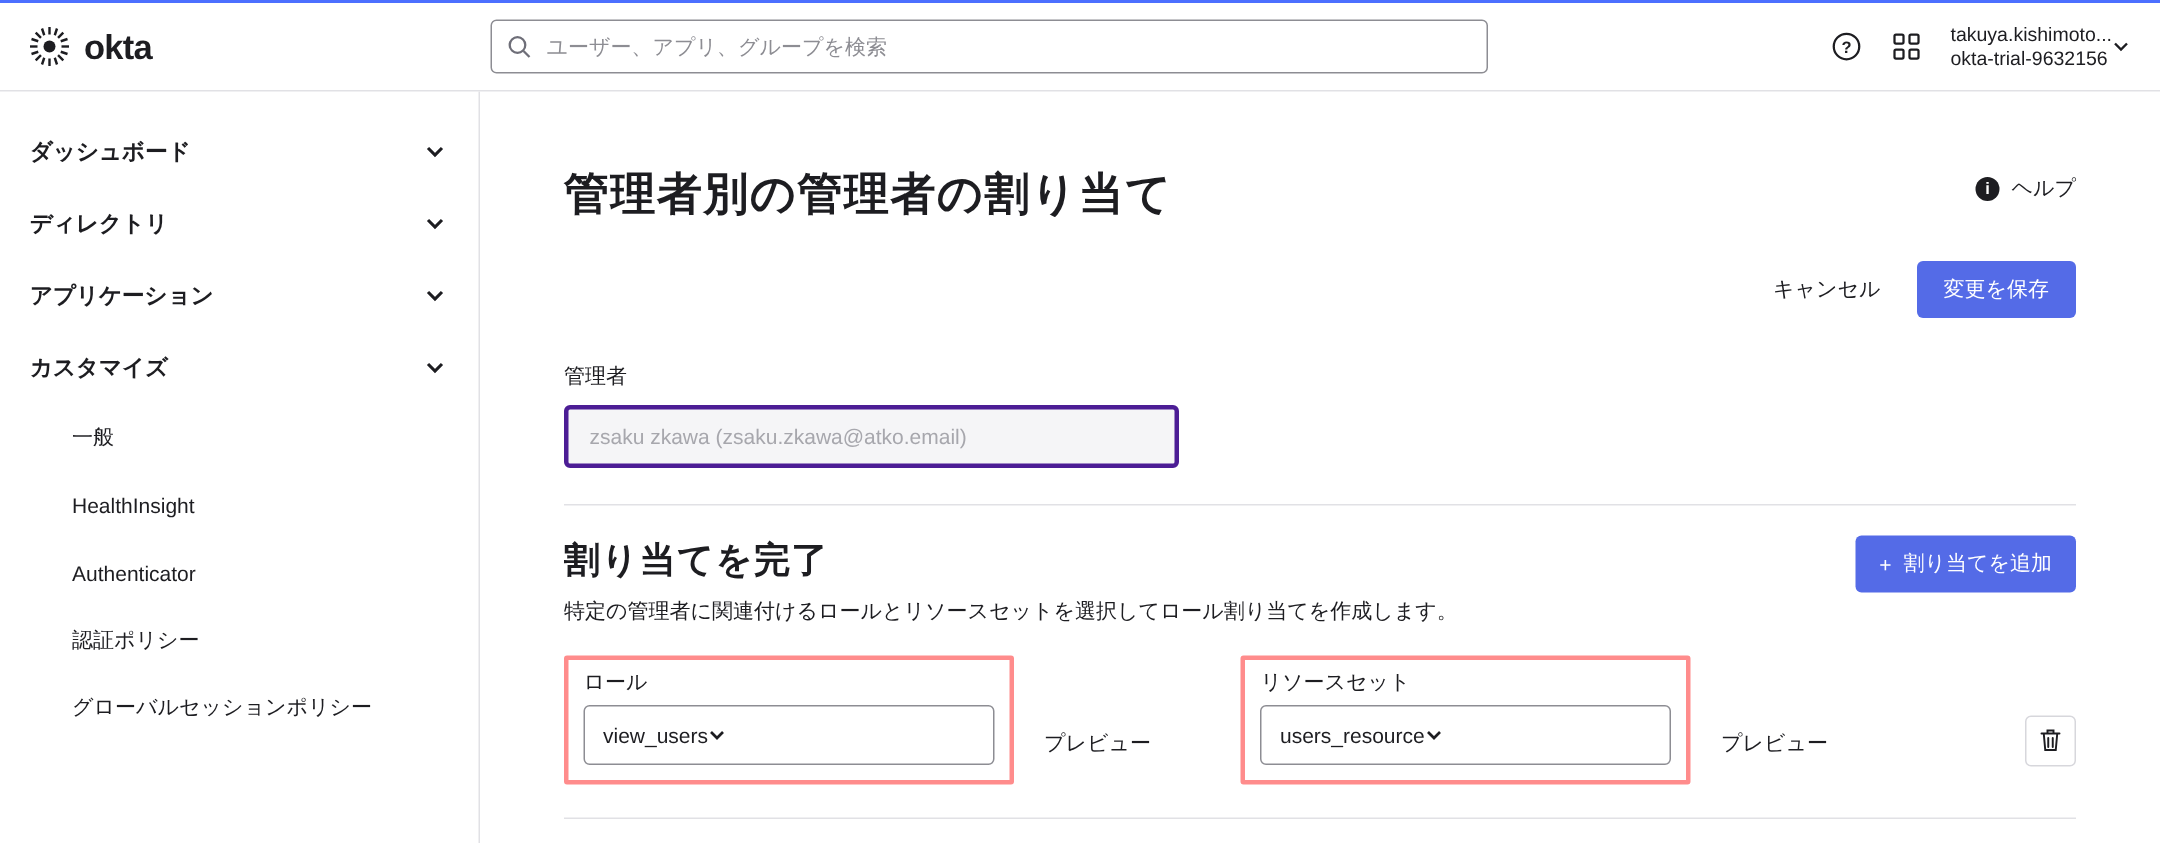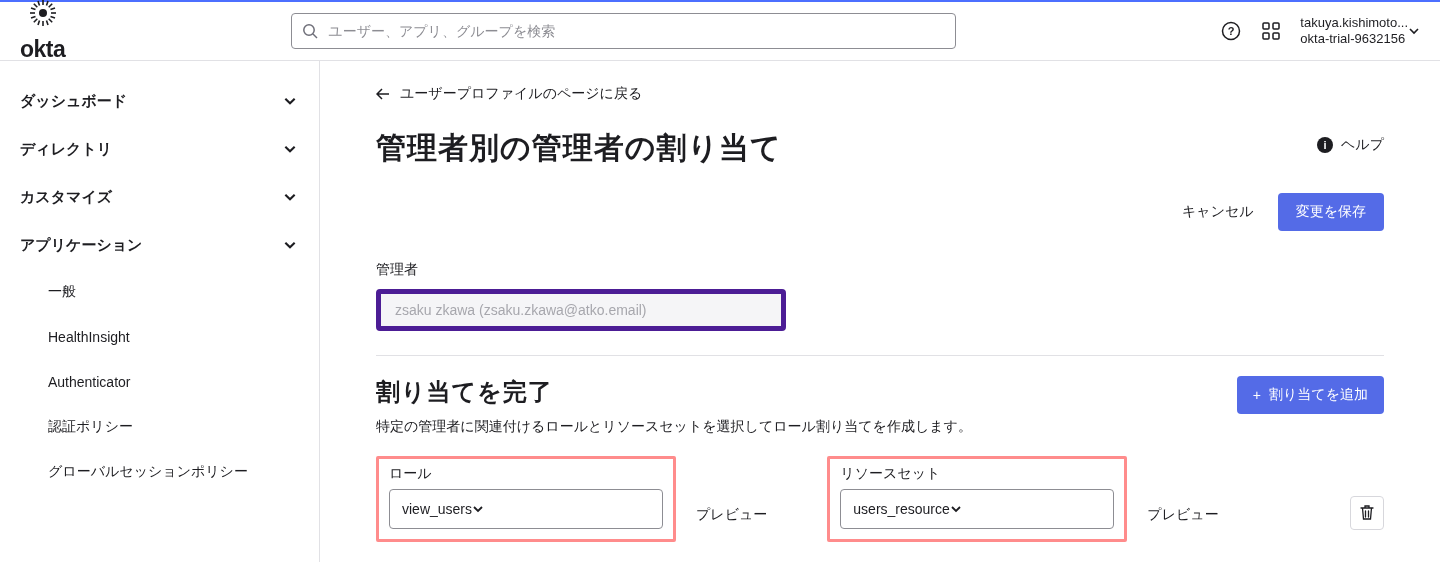--- a/index.html
+++ b/index.html
@@ -1,20 +1,20 @@
 <!DOCTYPE html>
 <html><head>
   <meta charset="utf-8">
   <style>
     * { margin: 0; padding: 0; box-sizing: border-box; }
     body { font-family: -apple-system, BlinkMacSystemFont, "Segoe UI", Helvetica, Arial, sans-serif; background: #fff; color: #1d1d21; width: 1440px; height: 562px; overflow: hidden; }
     
     
     .topbar { height: 61px; border-top: 2px solid #4c6fff; border-bottom: 1px solid #e1e1e5; display: flex; align-items: center; padding: 0 20px; gap: 16px; }
-    .logo-wrap { display: flex; align-items: center; gap: 10px; flex-direction: column; }
+    .logo-wrap { display: flex; align-items: center; gap: 10px; }
     .logo-circle { width: 26px; height: 26px; }
     .logo-text { font-size: 23px; font-weight: 700; letter-spacing: -0.5px; }
     .search-wrap { flex: 0 0 auto; margin-left: 210px; position: relative; width: 665px; }
     .search-input { width: 100%; height: 36px; border: 1px solid #8d8d93; border-radius: 4px; padding: 0 12px 0 36px; font-size: 14px; color: #1d1d21; background: #fff; }
     .search-input::placeholder { color: #8d8d93; }
     .search-icon { position: absolute; left: 11px; top: 50%; transform: translateY(-50%); width: 16px; height: 16px; color: #6e6e78; }
     .topbar-right { margin-left: auto; display: flex; align-items: center; gap: 18px; }
     .icon-btn { display: inline-flex; align-items: center; justify-content: center; width: 22px; height: 22px; color: #1d1d21; cursor: pointer; }
     .user-block { display: flex; align-items: center; cursor: pointer; }
     .user-text { display: flex; flex-direction: column; line-height: 1.25; font-size: 13px; }
@@ -32,21 +32,21 @@
     .page-header { display: flex; align-items: flex-start; justify-content: space-between; margin-top: 24px; gap: 28px; }
     .page-title { font-size: 30px; font-weight: 600; letter-spacing: 1px; }
     .help-chip { display: inline-flex; align-items: center; gap: 8px; font-size: 14px; cursor: pointer; margin-top: 8px; }
     .info-ic { width: 16px; height: 16px; background: #1d1d21; border-radius: 50%; color: #fff; font-size: 11px; font-weight: 700; display: inline-flex; align-items: center; justify-content: center; }
     
     .actions-row { display: flex; gap: 24px; justify-content: flex-end; align-items: center; margin-top: 24px; }
     .btn-text { font-size: 14px; cursor: pointer; }
     .btn-primary { background: #546be7; color: #fff; border: none; padding: 10px 18px; border-radius: 4px; font-size: 14px; font-weight: 500; cursor: pointer; }
     
     .section-label { font-size: 14px; margin-top: 30px; }
-    .admin-field { margin-top: 10px; width: 410px; height: 42px; border: 5px solid #4c1d95; border-radius: 4px; background: #f5f5f7; color: #a7a7ad; display: flex; align-items: center; padding: 0 14px; font-size: 14px; }
+    .admin-field { margin-top: 10px; width: 410px; height: 42px; border: 3px solid #4c1d95; border-radius: 4px; background: #f5f5f7; color: #a7a7ad; display: flex; align-items: center; padding: 0 14px; font-size: 14px; }
     
     .hr { border: none; border-top: 1px solid #e1e1e5; margin-top: 24px; }
     .subtitle { font-size: 24px; font-weight: 600; margin-top: 14px; letter-spacing: 1px; }
     .subdesc { font-size: 14px; margin-top: 10px; }
     
     .assign-actions { position: absolute; right: 0; top: 0; }
     .btn-add { background: #546be7; color: #fff; border: none; padding: 10px 16px; border-radius: 4px; font-size: 14px; cursor: pointer; display: inline-flex; align-items: center; gap: 8px; }
     
     .assign-wrap { position: relative; margin-top: 20px; }
 
@@ -131,57 +131,51 @@
           <path d="M2 4l4 4 4-4" fill="none" stroke="currentColor" stroke-width="1.8"></path>
         </svg>
     </div>
     <div class="nav-group">
       <span>ディレクトリ</span>
       <svg class="chev" viewBox="0 0 12 12">
           <path d="M2 4l4 4 4-4" fill="none" stroke="currentColor" stroke-width="1.8"></path>
         </svg>
     </div>
     <div class="nav-group">
+      <span>アプリケーション</span>
+      <svg class="chev" viewBox="0 0 12 12">
+          <path d="M2 4l4 4 4-4" fill="none" stroke="currentColor" stroke-width="1.8"></path>
+        </svg>
+    </div>
+    <div class="nav-group">
       <span>カスタマイズ</span>
       <svg class="chev" viewBox="0 0 12 12">
           <path d="M2 4l4 4 4-4" fill="none" stroke="currentColor" stroke-width="1.8"></path>
         </svg>
     </div>
-    <div class="nav-group">
-      <span>アプリケーション</span>
-      <svg class="chev" viewBox="0 0 12 12">
-          <path d="M2 4l4 4 4-4" fill="none" stroke="currentColor" stroke-width="1.8"></path>
-        </svg>
-    </div>
     <div class="nav-sub">
       <div class="nav-sub-item">
           <span>一般</span>
         </div>
       <div class="nav-sub-item">
           <span>HealthInsight</span>
         </div>
       <div class="nav-sub-item">
           <span>Authenticator</span>
         </div>
       <div class="nav-sub-item">
           <span>認証ポリシー</span>
         </div>
       <div class="nav-sub-item">
           <span>グローバルセッションポリシー</span>
         </div>
     </div>
   </nav>
 
   <main class="main">
-    <div class="backlink">
-      <svg width="14" height="12" viewBox="0 0 14 12">
-          <path d="M6 1L1 6l5 5M1 6h12" fill="none" stroke="#1d1d21" stroke-width="1.5"></path>
-        </svg>
-      <span>ユーザープロファイルのページに戻る</span>
-    </div>
 
     <div class="page-header">
       <h1 class="page-title">管理者別の管理者の割り当て</h1>
       <div class="help-chip">
         <span class="info-ic">i</span>
         <span>ヘルプ</span>
       </div>
     </div>
 
     <div class="actions-row">

